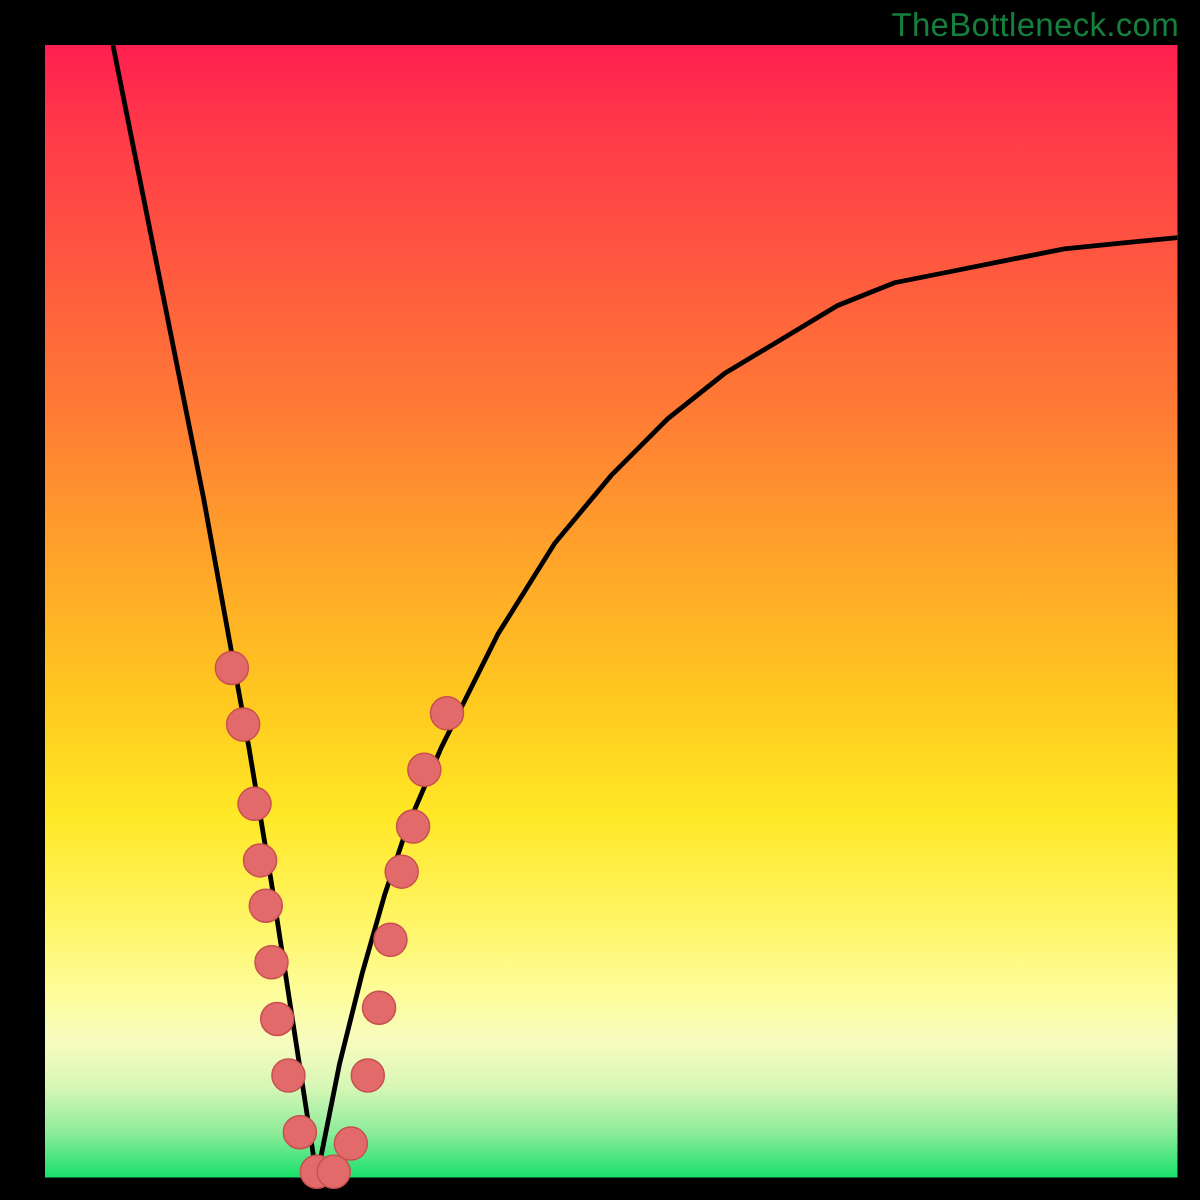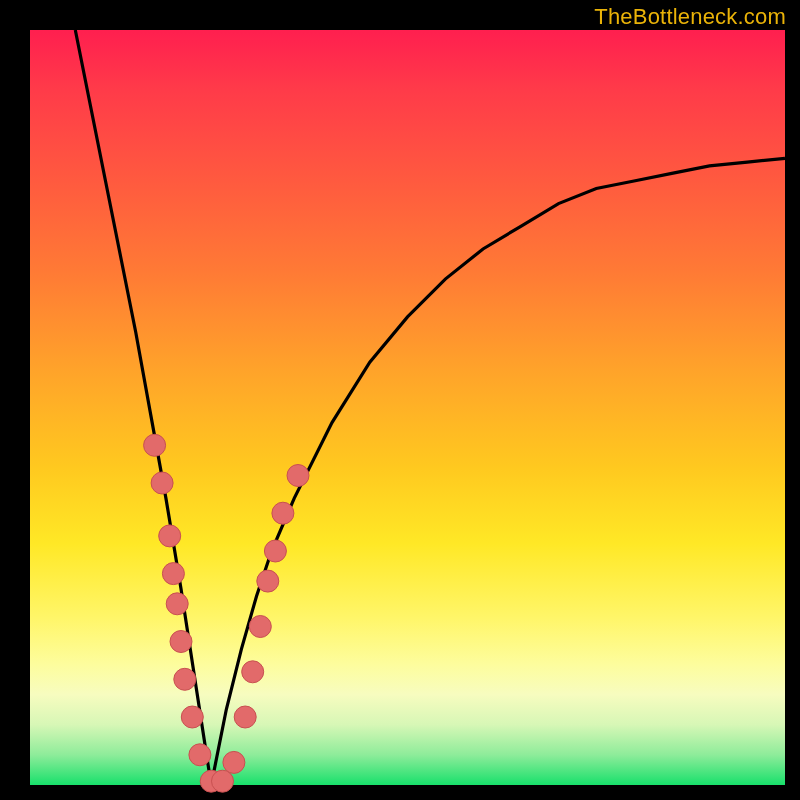--- a/index.html
+++ b/index.html
@@ -36,21 +36,21 @@
       #f7fcbf 88%,
       #d7f7b6 92%,
       #8eec9a 96%,
       #18e06b 100%
     );
   }
   .watermark {
     position: absolute;
     top: 4px;
     right: 14px;
-    color: #eab308;
+    color: #15803d;
     font-size: 22px;
     font-weight: 500;
     letter-spacing: 0.2px;
     user-select: none;
   }
   svg.curve {
     position: absolute;
     left: 0;
     top: 0;
     width: 755px;

